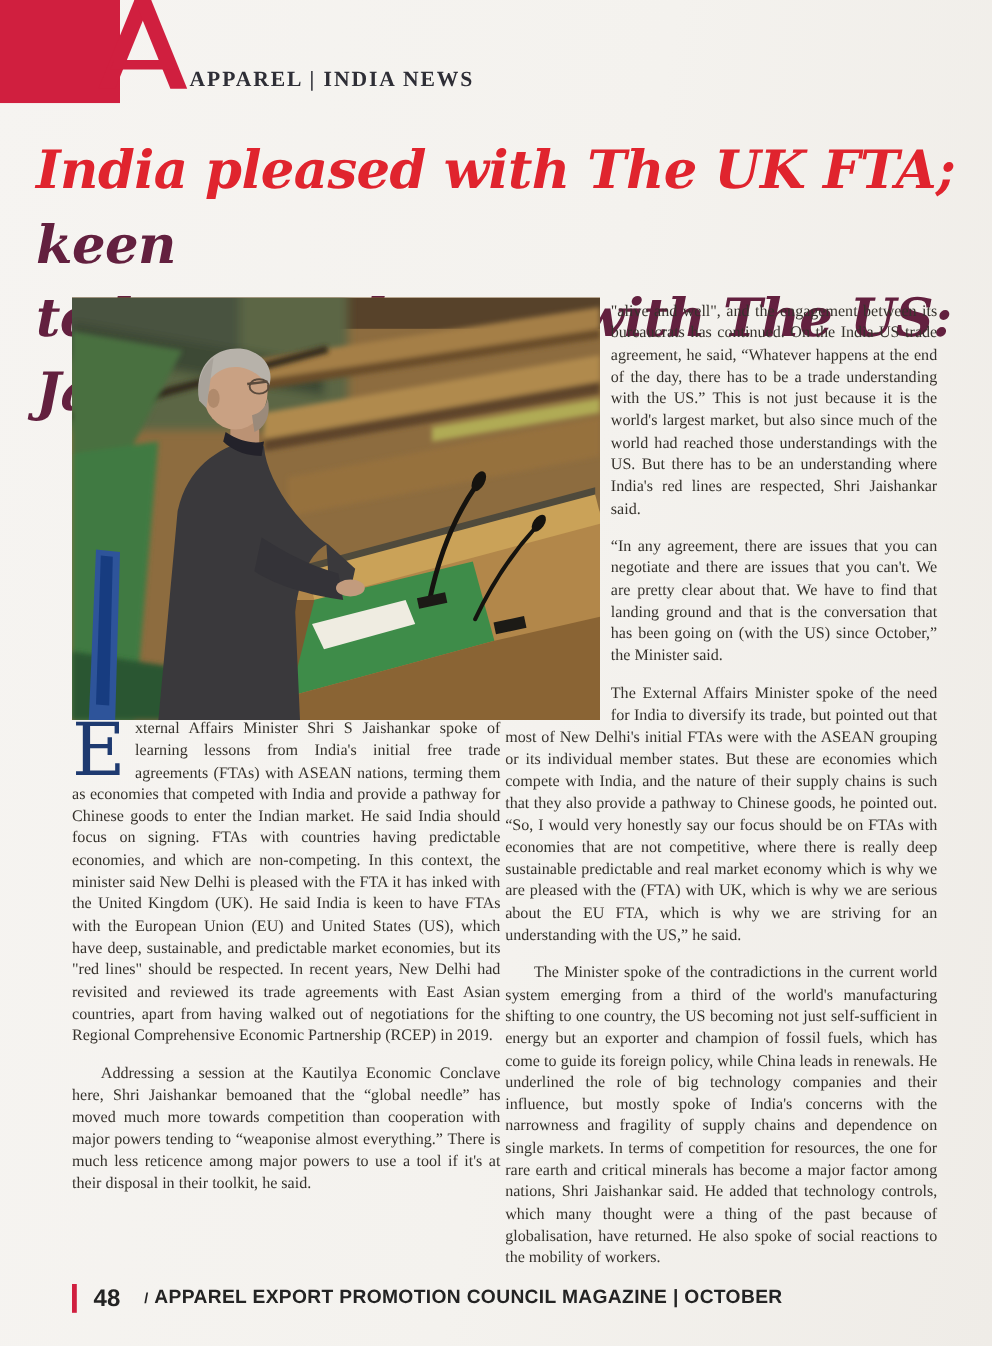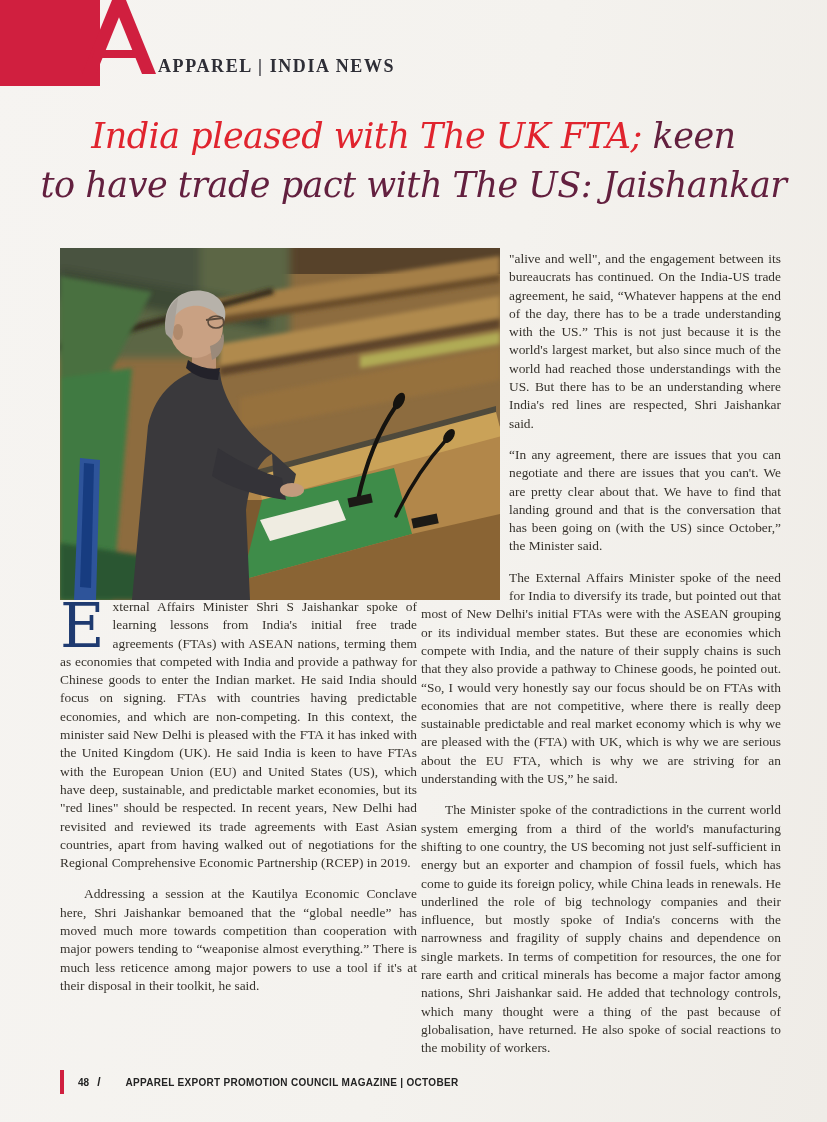--- a/index.html
+++ b/index.html
@@ -9,23 +9,23 @@
     font-family:"Liberation Serif",serif;color:#36322c;
   }
   
   .logo{position:absolute;top:0;left:0;}
   .brand{
     position:absolute;left:158px;top:56px;font-weight:bold;font-size:18px;
     letter-spacing:1.6px;color:#2e2e36;
   }
   
   .title{
-    position:absolute;top:112px;left:30px;right:30px;text-align:center;
-    font-family:"DejaVu Serif","Liberation Serif",serif;font-style:italic;font-weight:normal;
-    font-size:35px;line-height:1.4;letter-spacing:-0.5px;
+    position:absolute;top:112px;left:30px;right:30px;text-align:left;
+    font-family:"DejaVu Serif","Liberation Serif",serif;font-style:italic;font-weight:bold;
+    font-size:44px;line-height:1.4;letter-spacing:-0.5px;
   }
   .title .t-red{color:#e0242e;}
   .title .t-maroon{color:#63203f;}
   
   .photo{position:absolute;left:60px;top:248px;width:440px;height:352px;overflow:hidden;background:#8d6c3f;}
   
   .col-left{
     position:absolute;left:60px;top:598px;width:357px;
     text-align:justify;font-size:13.4px;line-height:18.3px;
   }
@@ -39,23 +39,23 @@
   .dropcap{
     float:left;font-size:61px;line-height:50px;padding:3px 8px 0 0;
     color:#1e3a70;font-family:"DejaVu Serif","Liberation Serif",serif;
   }
   
   .footer{
     position:absolute;left:60px;top:1070px;display:flex;align-items:center;
     font-family:"Liberation Sans",sans-serif;color:#232323;
   }
   .footer-bar{width:4px;height:24px;background:#d01f3f;margin-right:14px;}
-  .footer-num{font-weight:bold;font-size:10px;margin-right:8px;}
+  .footer-num{font-weight:bold;font-size:20px;margin-right:20px;}
   .footer-sep{font-weight:bold;font-size:12px;margin-right:5px;}
-  .footer-text{font-weight:bold;font-size:10px;letter-spacing:0.3px;margin-left:20px;}
+  .footer-text{font-weight:bold;font-size:16px;letter-spacing:0.3px;}
 </style>
 </head>
 <body>
 
 <div class="page">
 
   <svg class="logo" width="160" height="86" viewBox="0 0 160 86">
     <rect x="0" y="0" width="100" height="86" fill="#d01f3f"></rect>
     <polygon points="112,0 126,0 96,74 82,74" fill="#d01f3f"></polygon>
     <polygon points="112,0 126,0 156,74 142,74" fill="#d01f3f"></polygon>

